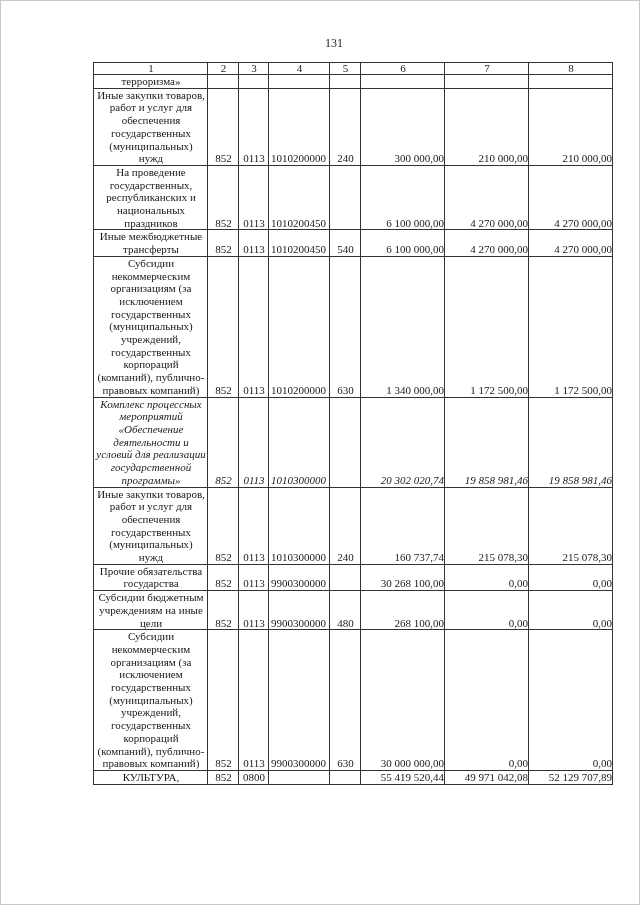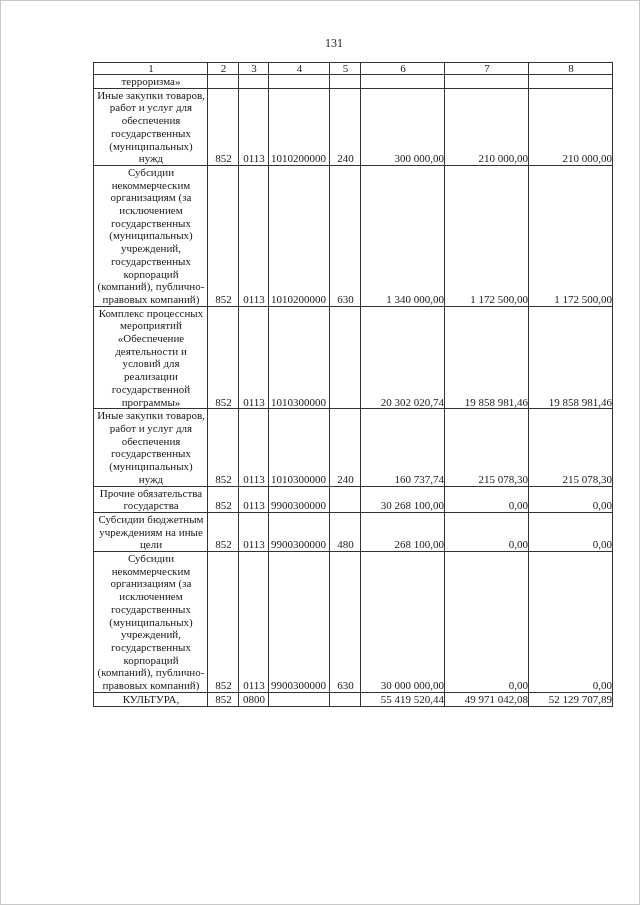--- a/index.html
+++ b/index.html
@@ -83,31 +83,51 @@
       <tr style="height: 64px;">
         <td class="c1">Иные закупки товаров, работ и услуг для обеспечения государственных (муниципальных) нужд</td>
         <td class="c2">852</td>
         <td class="c3">0113</td>
         <td class="c4">1010200000</td>
         <td class="c5">240</td>
         <td class="num">300 000,00</td>
         <td class="num">210 000,00</td>
         <td class="num">210 000,00</td>
       </tr>
+      <tr style="height: 63px;">
+        <td class="c1">На проведение государственных, республиканских и национальных праздников</td>
+        <td class="c2">852</td>
+        <td class="c3">0113</td>
+        <td class="c4">1010200450</td>
+        <td class="c5"></td>
+        <td class="num">6 100 000,00</td>
+        <td class="num">4 270 000,00</td>
+        <td class="num">4 270 000,00</td>
+      </tr>
+      <tr style="height: 25px;">
+        <td class="c1">Иные межбюджетные трансферты</td>
+        <td class="c2">852</td>
+        <td class="c3">0113</td>
+        <td class="c4">1010200450</td>
+        <td class="c5">540</td>
+        <td class="num">6 100 000,00</td>
+        <td class="num">4 270 000,00</td>
+        <td class="num">4 270 000,00</td>
+      </tr>
       <tr style="height: 136px;">
         <td class="c1">Субсидии некоммерческим организациям (за исключением государственных (муниципальных) учреждений, государственных корпораций (компаний), публично-правовых компаний)</td>
         <td class="c2">852</td>
         <td class="c3">0113</td>
         <td class="c4">1010200000</td>
         <td class="c5">630</td>
         <td class="num">1 340 000,00</td>
         <td class="num">1 172 500,00</td>
         <td class="num">1 172 500,00</td>
       </tr>
-      <tr style="height: 88px;">
+      <tr style="height: 88px; font-style: italic;">
         <td class="c1">Комплекс процессных мероприятий «Обеспечение деятельности и условий для реализации государственной программы»</td>
         <td class="c2">852</td>
         <td class="c3">0113</td>
         <td class="c4">1010300000</td>
         <td class="c5"></td>
         <td class="num">20 302 020,74</td>
         <td class="num">19 858 981,46</td>
         <td class="num">19 858 981,46</td>
       </tr>
       <tr style="height: 63px;">

